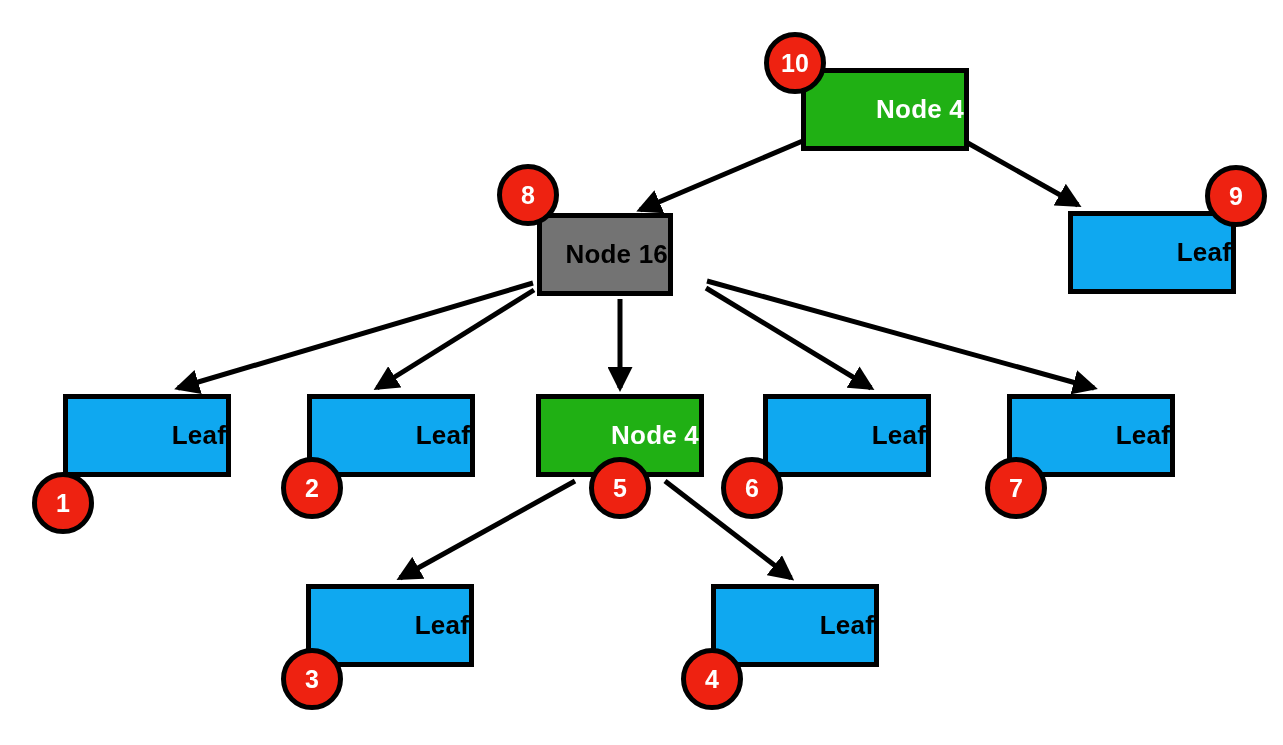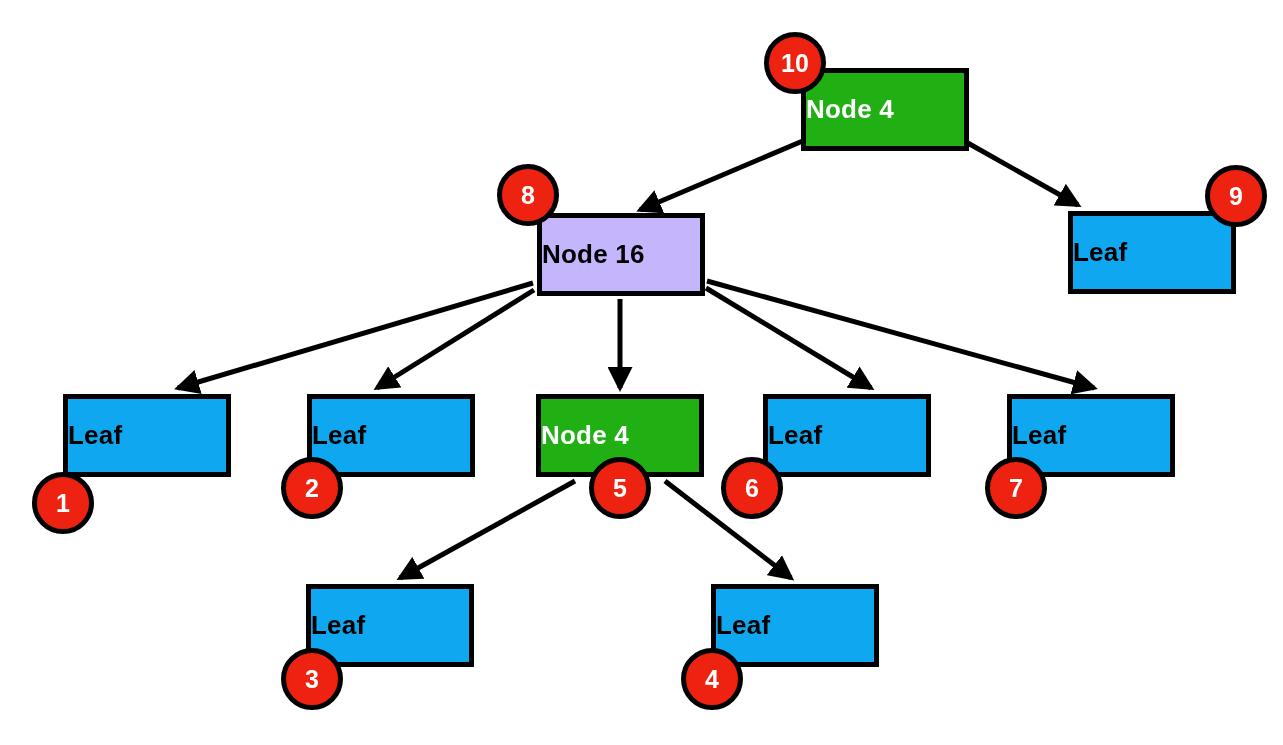--- a/index.html
+++ b/index.html
@@ -23,21 +23,21 @@
     top: 0;
     width: 1283px;
     height: 745px;
   }
   .node {
     position: absolute;
     box-sizing: border-box;
     border: 5px solid #000000;
     display: flex;
     align-items: center;
-    justify-content: flex-start;
+    justify-content: flex-end;
     font-size: 26px;
     font-weight: bold;
     letter-spacing: 0.2px;
     z-index: 5;
   }
   .node-label {
     pointer-events: none;
     white-space: nowrap;
   }
   .badge {
@@ -77,21 +77,21 @@
         <line x1="665" y1="481" x2="791" y2="578" stroke="#000000" stroke-width="5" marker-end="url(#arrow)"></line>
       </g>
   </svg>
   <div id="node-layer">
       <div class="node" style="left: 801px; top: 68px; width: 168px; height: 83px; background: rgb(32, 176, 20); color: rgb(255, 255, 255);">
         <span class="node-label">Node 4</span>
       </div>
       <div class="badge" style="left: 764px; top: 32px; width: 62px; height: 62px; background: rgb(238, 34, 17);">
         <span>10</span>
       </div>
-      <div class="node" style="left: 537px; top: 213px; width: 168px; height: 83px; background: #c4b5fd; color: rgb(0, 0, 0);">
+      <div class="node" style="left: 537px; top: 213px; width: 136px; height: 83px; background: #737373; color: rgb(0, 0, 0);">
         <span class="node-label">Node 16</span>
       </div>
       <div class="badge" style="left: 497px; top: 164px; width: 62px; height: 62px; background: rgb(238, 34, 17);">
         <span>8</span>
       </div>
       <div class="node" style="left: 1068px; top: 211px; width: 168px; height: 83px; background: rgb(15, 168, 240); color: rgb(0, 0, 0);">
         <span class="node-label">Leaf</span>
       </div>
       <div class="badge" style="left: 1205px; top: 165px; width: 62px; height: 62px; background: rgb(238, 34, 17);">
         <span>9</span>

